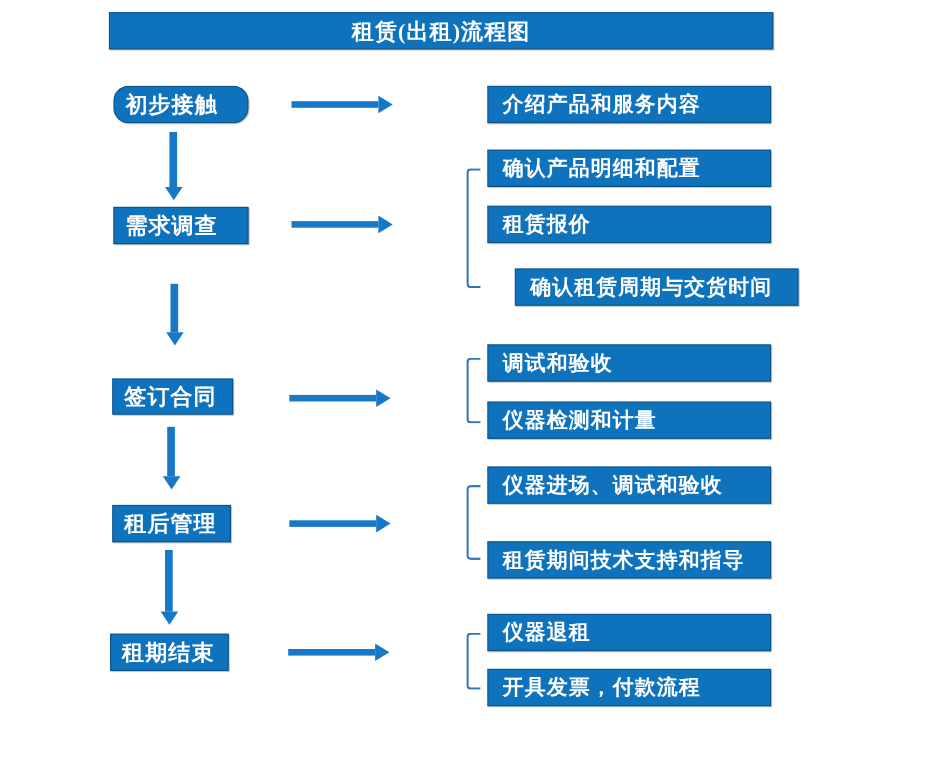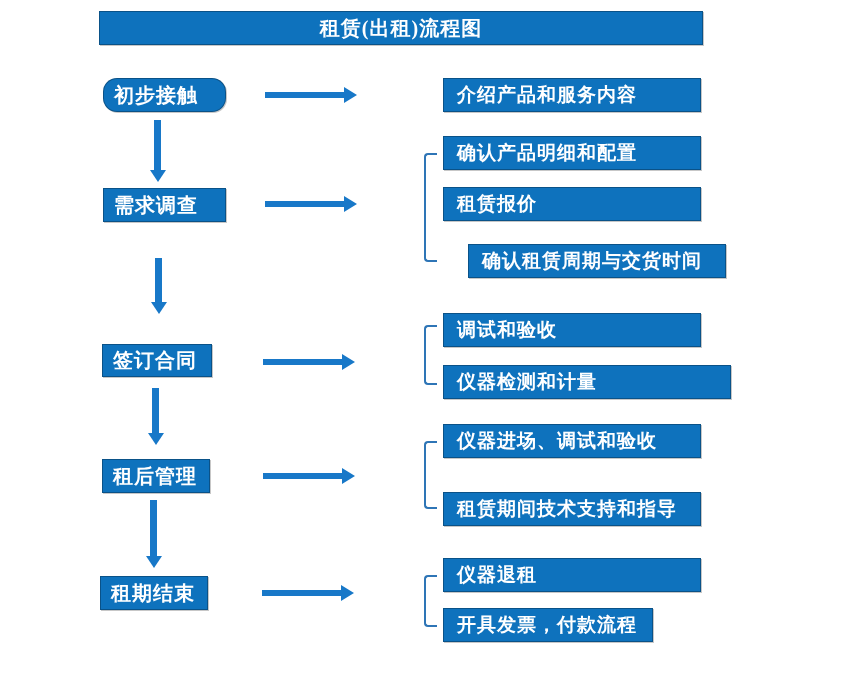--- a/index.html
+++ b/index.html
@@ -100,21 +100,21 @@
   <div class="bracket" style="left:424px; top:441px; height:68px;"></div>
   <div class="bracket" style="left:424px; top:575px; height:52px;"></div>
 
   <div class="box detail" style="left:443px; top:78px;  width:258px; height:34px;">介绍产品和服务内容</div>
 
   <div class="box detail" style="left:443px; top:136px; width:258px; height:34px;">确认产品明细和配置</div>
   <div class="box detail" style="left:443px; top:187px; width:258px; height:34px;">租赁报价</div>
   <div class="box detail" style="left:468px; top:244px; width:258px; height:34px;">确认租赁周期与交货时间</div>
 
   <div class="box detail" style="left:443px; top:313px; width:258px; height:34px;">调试和验收</div>
-  <div class="box detail" style="left:443px; top:365px; width:288px; height:34px;">仪器检测和计量</div>
+  <div class="box detail" style="left:443px; top:365px; width:258px; height:34px;">仪器检测和计量</div>
 
   <div class="box detail" style="left:443px; top:424px; width:258px; height:34px;">仪器进场、调试和验收</div>
   <div class="box detail" style="left:443px; top:492px; width:258px; height:34px;">租赁期间技术支持和指导</div>
 
   <div class="box detail" style="left:443px; top:558px; width:258px; height:34px;">仪器退租</div>
-  <div class="box detail" style="left:443px; top:608px; width:210px; height:34px;">开具发票，付款流程</div>
+  <div class="box detail" style="left:443px; top:608px; width:258px; height:34px;">开具发票，付款流程</div>
 
 </div>
 
 </body></html>

